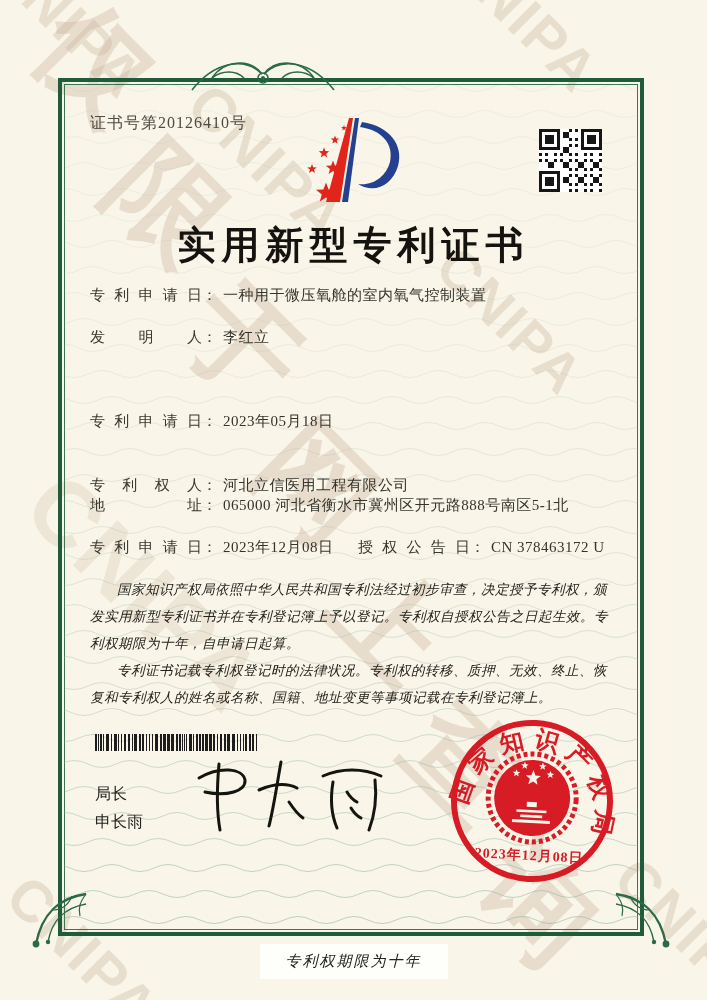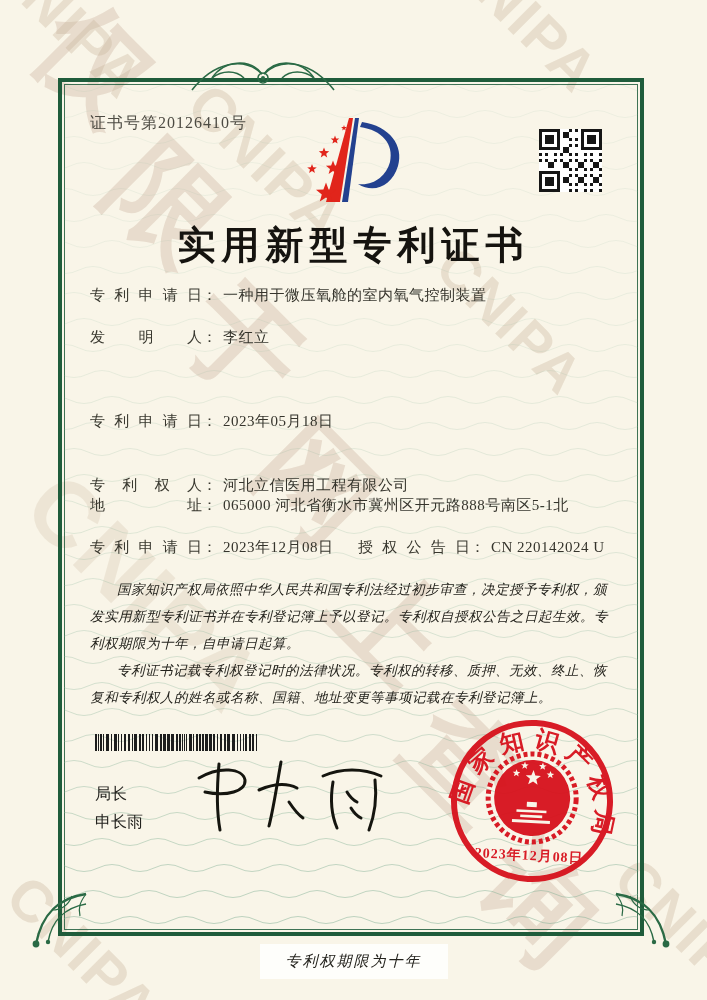--- a/index.html
+++ b/index.html
@@ -626,21 +626,21 @@
   </div>
   <div class="abs frow r4">
     <span class="flabel">专利权人</span><span class="fcolon">：</span><span class="fvalue">河北立信医用工程有限公司</span>
   </div>
   <div class="abs frow r5">
     <span class="flabel">地址</span><span class="fcolon">：</span><span class="fvalue">065000 河北省衡水市冀州区开元路888号南区5-1北</span>
   </div>
   <div class="abs frow r6">
     <span class="flabel">专利申请日</span><span class="fcolon">：</span><span class="fvalue">2023年12月08日</span>
     <span class="pair2">
-      <span class="flabel">授权公告日</span><span class="fcolon">：</span><span class="fvalue">CN 220142024 U</span>
+      <span class="flabel">授权公告日</span><span class="fcolon">：</span><span class="fvalue">CN 378463172 U</span>
     </span>
   </div>
 
   <div class="abs" id="paras">
     <p>国家知识产权局依照中华人民共和国专利法经过初步审查，决定授予专利权，颁发实用新型专利证书并在专利登记簿上予以登记。专利权自授权公告之日起生效。专利权期限为十年，自申请日起算。</p>
     <p>专利证书记载专利权登记时的法律状况。专利权的转移、质押、无效、终止、恢复和专利权人的姓名或名称、国籍、地址变更等事项记载在专利登记簿上。</p>
   </div>
 
   <div class="abs" id="barcode"><span style="width:2px;margin-right:1px"></span><span style="width:1px;margin-right:1px"></span><span style="width:2px;margin-right:1px"></span><span style="width:1px;margin-right:2px"></span><span style="width:3px;margin-right:2px"></span><span style="width:1px;margin-right:2px"></span><span style="width:3px;margin-right:1px"></span><span style="width:1px;margin-right:2px"></span><span style="width:1px;margin-right:2px"></span><span style="width:2px;margin-right:2px"></span><span style="width:2px;margin-right:2px"></span><span style="width:1px;margin-right:1px"></span><span style="width:3px;margin-right:2px"></span><span style="width:2px;margin-right:1px"></span><span style="width:2px;margin-right:2px"></span><span style="width:1px;margin-right:2px"></span><span style="width:1px;margin-right:2px"></span><span style="width:1px;margin-right:2px"></span><span style="width:3px;margin-right:2px"></span><span style="width:2px;margin-right:1px"></span><span style="width:3px;margin-right:1px"></span><span style="width:3px;margin-right:1px"></span><span style="width:3px;margin-right:2px"></span><span style="width:2px;margin-right:1px"></span><span style="width:2px;margin-right:1px"></span><span style="width:1px;margin-right:1px"></span><span style="width:1px;margin-right:1px"></span><span style="width:1px;margin-right:2px"></span><span style="width:3px;margin-right:1px"></span><span style="width:1px;margin-right:2px"></span><span style="width:2px;margin-right:1px"></span><span style="width:2px;margin-right:1px"></span><span style="width:2px;margin-right:1px"></span><span style="width:3px;margin-right:1px"></span><span style="width:3px;margin-right:1px"></span><span style="width:2px;margin-right:2px"></span><span style="width:1px;margin-right:2px"></span><span style="width:2px;margin-right:2px"></span><span style="width:2px;margin-right:1px"></span><span style="width:3px;margin-right:2px"></span><span style="width:3px;margin-right:2px"></span><span style="width:1px;margin-right:2px"></span><span style="width:1px;margin-right:2px"></span><span style="width:1px;margin-right:1px"></span><span style="width:2px;margin-right:2px"></span><span style="width:2px;margin-right:1px"></span><span style="width:2px;margin-right:2px"></span><span style="width:1px;margin-right:2px"></span></div>
   <div class="abs" id="offtitle">局长</div>

